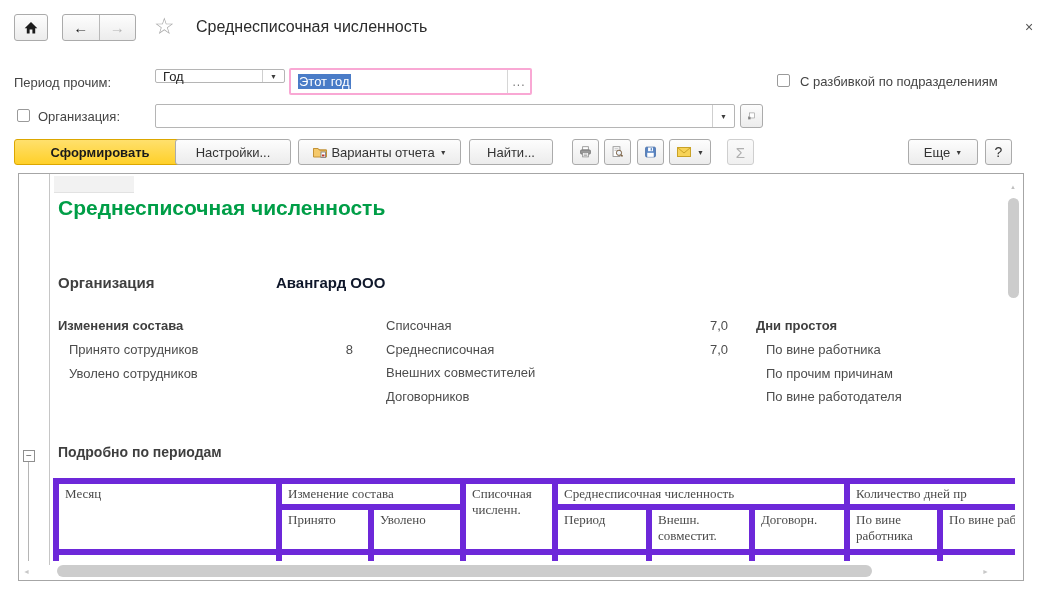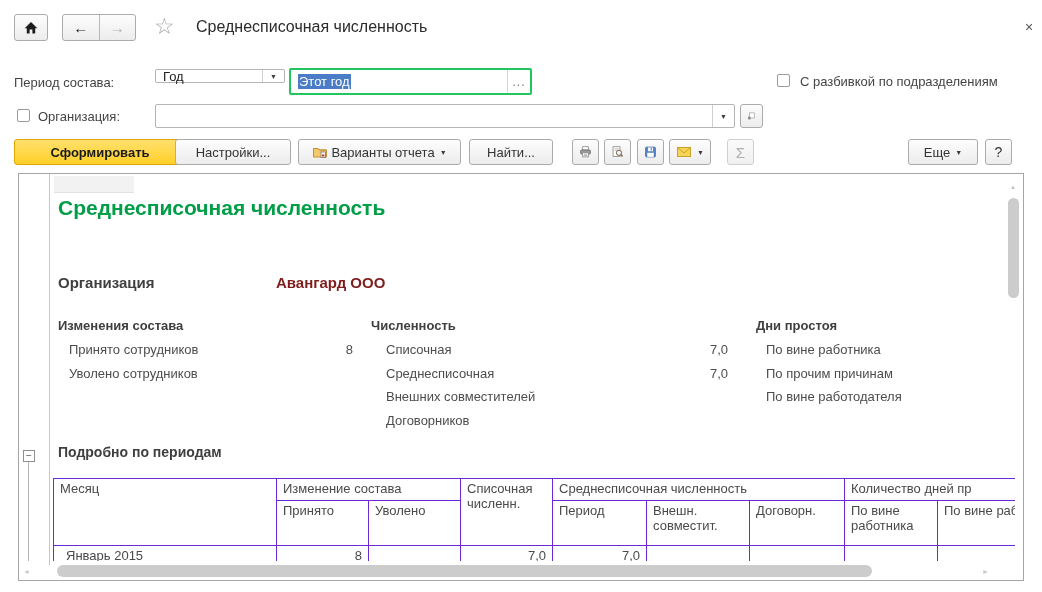--- a/index.html
+++ b/index.html
@@ -26,21 +26,21 @@
   .close-x{position:absolute;left:1020px;top:18px;font-size:14px;color:#555;width:18px;height:18px;
            display:flex;align-items:center;justify-content:center;}
 
   
   .flabel{position:absolute;font-size:13px;color:#444;}
   .combo{position:absolute;box-sizing:border-box;background:#fff;border:1px solid #b5b5b5;border-radius:2px;
          display:flex;align-items:center;}
   .combo .val{flex:1;padding-left:7px;color:#222;}
   .arrow-zone{width:21px;align-self:stretch;display:flex;align-items:center;justify-content:center;
               border-left:1px solid #cfcfcf;color:#3c3c3c;font-size:7px;}
-  .field-focus{border:2px solid #22c55e;border-radius:2px;justify-content:center;}
+  .field-focus{border:2px solid #f9a8d4;border-radius:2px;justify-content:center;}
   .sel-text{background:#4a7cc7;color:#fff;padding:0 1px;}
   .ellipsis-zone{width:22px;align-self:stretch;display:flex;align-items:center;justify-content:center;
                  border-left:1px solid #d6d6d6;color:#777;font-size:12px;letter-spacing:1px;}
   .checkbox{position:absolute;width:13px;height:13px;background:#fff;border:1px solid #9a9a9a;border-radius:2px;box-sizing:border-box;}
 
   
   .tb{position:absolute;top:139px;height:26px;}
   .icon16{width:16px;height:16px;display:block;}
   .mini-arrow{font-size:7px;color:#3c3c3c;margin-left:5px;}
 
@@ -49,32 +49,32 @@
           border:1px solid #a6a6a6;box-sizing:border-box;background:#fff;}
   .gutter-line{position:absolute;left:30px;top:0;width:1px;height:391px;background:#c6c6c6;}
   .collapse-box{position:absolute;left:4px;top:276px;width:12px;height:12px;box-sizing:border-box;
                 border:1px solid #8f8f8f;background:#fff;display:flex;align-items:center;justify-content:center;
                 font-size:10px;line-height:1;color:#555;}
   .group-line{position:absolute;left:9px;top:288px;width:1px;height:99px;background:#b5b5b5;}
   .rcontent{position:absolute;left:34px;top:0;width:962px;height:387px;overflow:hidden;}
   .corner-cell{position:absolute;left:1px;top:2px;width:80px;height:16px;background:#f2f2f2;border-bottom:1px solid #e2e2e2;}
   .rtitle{position:absolute;left:5px;top:22px;font-size:21px;font-weight:bold;color:#009e47;}
   .rorg-label{position:absolute;left:5px;top:100px;font-size:15px;font-weight:bold;color:#3f3f3f;}
-  .rorg-value{position:absolute;left:223px;top:100px;font-size:15px;font-weight:bold;color:#7f1d1d;}
+  .rorg-value{position:absolute;left:223px;top:100px;font-size:15px;font-weight:bold;color:#0f172a;}
   .sumcol{position:absolute;top:140px;font-size:13px;color:#4d4d4d;}
   .sumcol .hdr{font-weight:bold;color:#3f3f3f;height:24px;line-height:24px;}
   .sumrow{display:flex;height:23.5px;line-height:23.5px;}
   .sumrow .lbl{flex:1;}
   .sumrow .val{text-align:right;}
   .details-hdr{position:absolute;left:5px;top:270px;font-size:14px;font-weight:bold;color:#3f3f3f;}
 
   table.rep{position:absolute;left:0;top:304px;border-collapse:collapse;table-layout:fixed;width:1014px;
             font-size:13px;color:#4a4a4a;}
-  table.rep th,table.rep td{border:1px solid #6d28d9;font-weight:normal;text-align:left;
-            padding:2px 6px;vertical-align:top;box-sizing:border-box;overflow:hidden;}
+  table.rep th,table.rep td{border:6px solid #6d28d9;font-weight:normal;text-align:left;
+            padding:2px 6px;vertical-align:top;box-sizing:border-box;overflow:hidden;font-family:Liberation Serif, serif;}
   table.rep tr.trow1 th{height:22px;white-space:nowrap;}
   table.rep tr.trow2 th{height:45px;}
   table.rep td{height:18px;white-space:nowrap;}
   table.rep .num{text-align:right;}
   table.rep .indent{padding-left:12px;}
 
   
   .vscroll{position:absolute;top:2px;right:3px;width:12px;height:372px;}
   .vscroll .arr{position:absolute;top:8px;left:2px;font-size:6px;color:#c0c0c0;}
   .vscroll .thumb{position:absolute;top:22px;left:0;width:11px;height:100px;background:#ccc;border-radius:6px;}
@@ -94,21 +94,21 @@
   </button>
   <div class="navgroup">
     <div class="half" style="color:#1c1c1c;">←</div>
     <div class="half" style="color:#b3b3b3;">→</div>
   </div>
   <span class="star">☆</span>
   <span class="page-title">Среднесписочная численность</span>
   <span class="close-x">×</span>
 </div>
 
-<span class="flabel" style="left:14px;top:75px;">Период состава:</span>
+<span class="flabel" style="left:14px;top:75px;">Период прочим:</span>
 
 <div class="combo" style="left:155px;top:69px;width:130px;height:14px;">
   <span class="val">Год</span>
   <span class="arrow-zone">▼</span>
 </div>
 
 <div class="combo field-focus" style="left:289px;top:68px;width:243px;height:27px;">
   <span class="val"><span class="sel-text">Этот год</span></span>
   <span class="ellipsis-zone">...</span>
 </div>
@@ -204,21 +204,20 @@
         <span class="lbl" style="padding-left:11px;">Принято сотрудников</span>
         <span class="val">8</span>
       </div>
       <div class="sumrow">
         <span class="lbl" style="padding-left:11px;">Уволено сотрудников</span>
         <span class="val"></span>
       </div>
     </div>
 
     <div class="sumcol" style="left:318px;width:357px;">
-      <div class="hdr">Численность</div>
       <div class="sumrow">
         <span class="lbl" style="padding-left:15px;">Списочная</span>
         <span class="val">7,0</span>
       </div>
       <div class="sumrow">
         <span class="lbl" style="padding-left:15px;">Среднесписочная</span>
         <span class="val">7,0</span>
       </div>
       <div class="sumrow">
         <span class="lbl" style="padding-left:15px;">Внешних совместителей</span>

